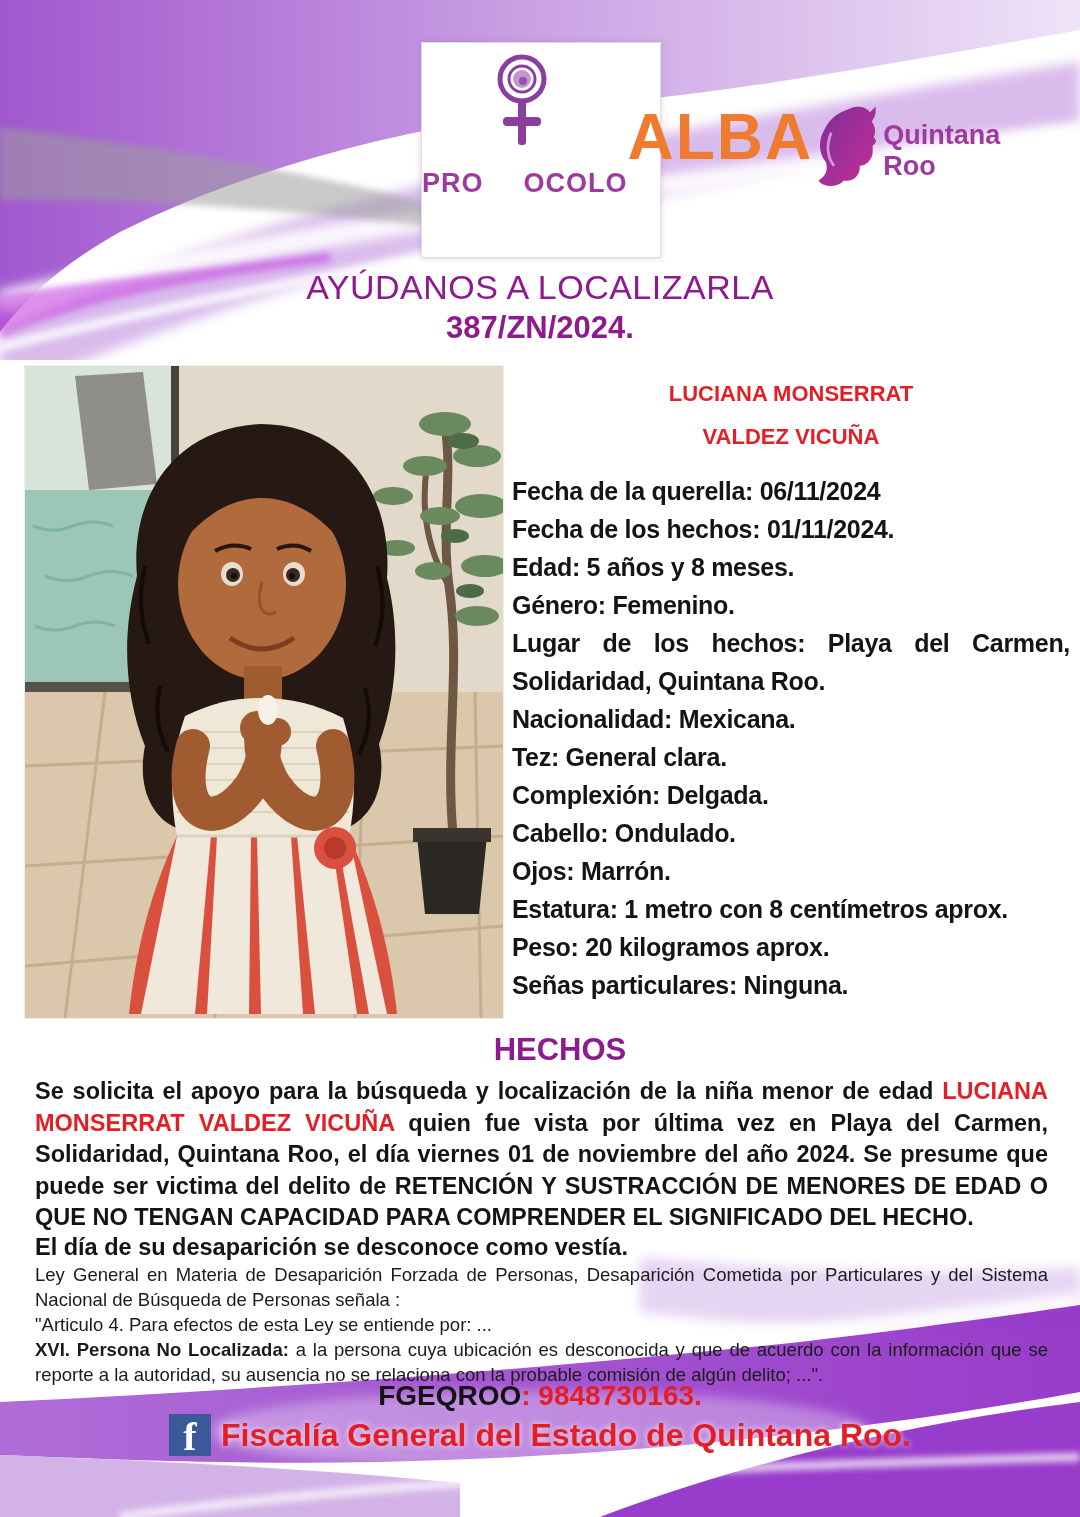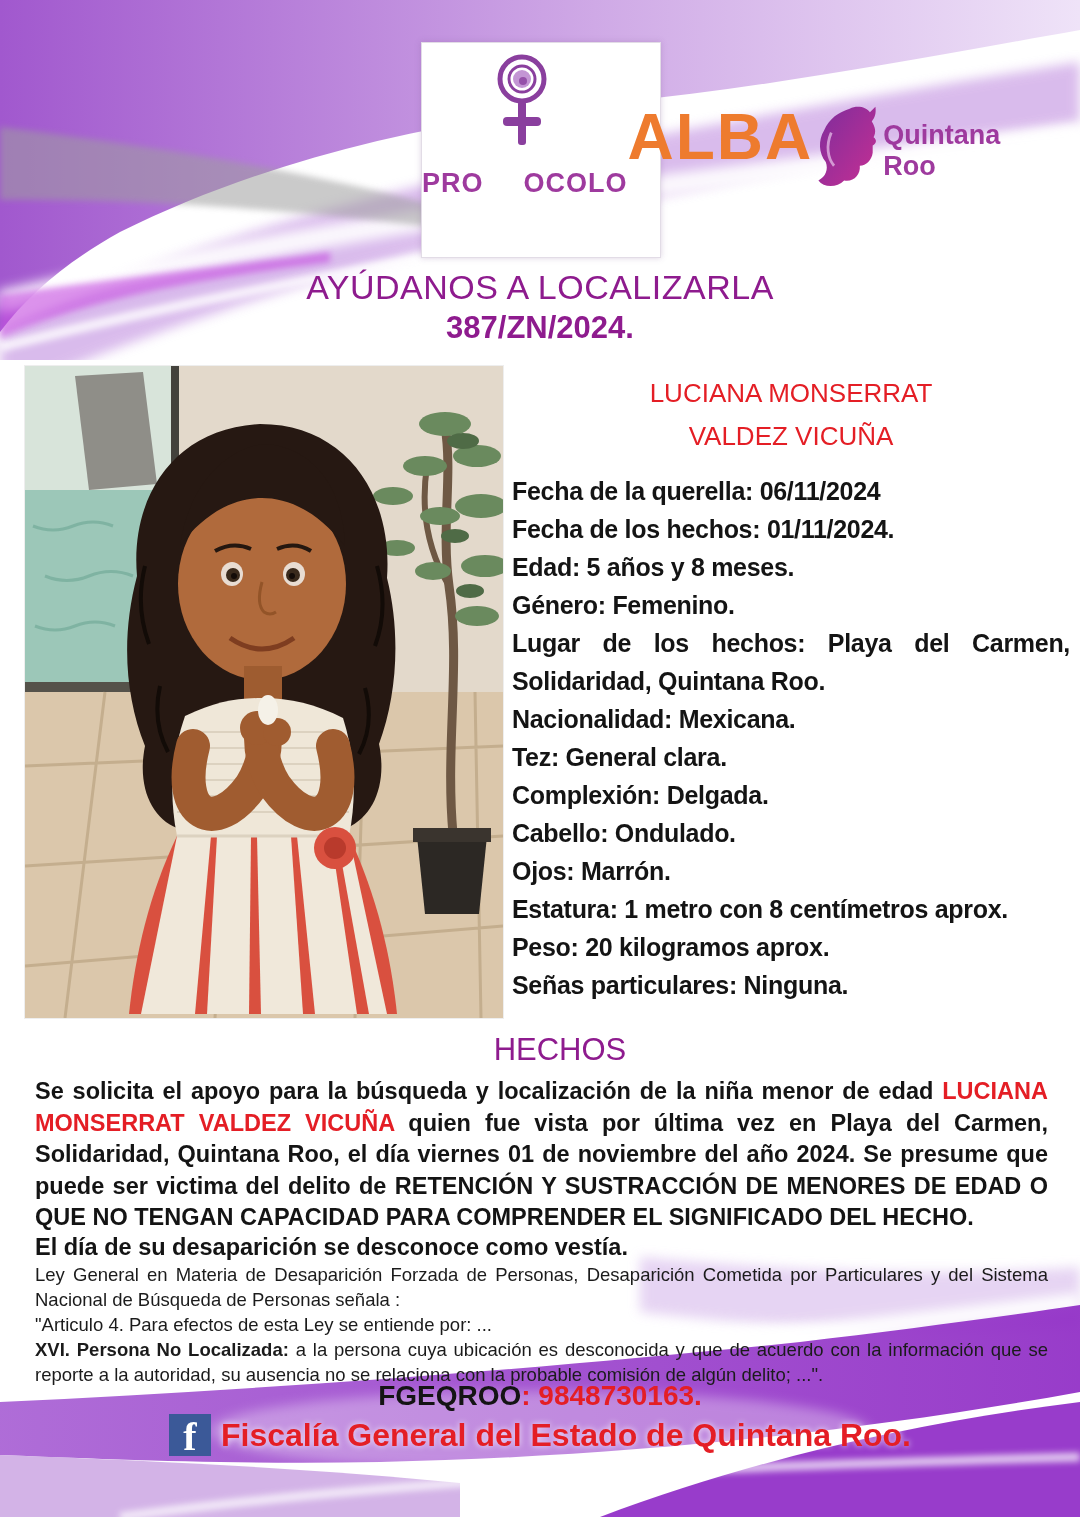--- a/index.html
+++ b/index.html
@@ -34,28 +34,28 @@
     font-weight:normal;font-size:34px;color:var(--purple);letter-spacing:.5px;z-index:4;}
   .case-line{position:absolute;top:310px;left:0;width:100%;text-align:center;
     font-weight:bold;font-size:31px;color:var(--purple);z-index:4;}
 
   
   .photo{position:absolute;left:25px;top:366px;width:478px;height:652px;z-index:3;
     box-shadow:0 0 0 1px #eee;}
 
   
   .info{position:absolute;left:512px;top:372px;width:558px;z-index:3;}
-  .missing-name{font-weight:normal;font-size:26px;line-height:43px;color:var(--red);
+  .missing-name{font-weight:bold;font-size:22px;line-height:43px;color:var(--red);
     text-align:center;margin-bottom:14px;}
   .details{font-weight:bold;font-size:25px;line-height:38px;letter-spacing:-.3px;}
   .details div{text-align:justify;}
 
   
   .hechos-title{position:absolute;top:1032px;left:0;width:100%;text-align:center;
-    font-weight:normal;font-size:31px;color:var(--purple);z-index:3;padding-left:40px;}
+    font-weight:bold;font-size:31px;color:var(--purple);z-index:3;padding-left:40px;}
   .hechos-p{position:absolute;left:35px;top:1076px;width:1013px;
     font-weight:bold;font-size:23.5px;line-height:31.5px;text-align:justify;z-index:3;}
   .hechos-p .red{color:var(--red);}
   .vestia{position:absolute;left:35px;top:1234px;width:1013px;
     font-weight:bold;font-size:23.5px;z-index:3;}
   .legal{position:absolute;left:35px;top:1262px;width:1013px;
     font-size:18.5px;line-height:25px;text-align:justify;z-index:3;color:#1b1b1b;}
   .legal .b{font-weight:bold;}
 
   

